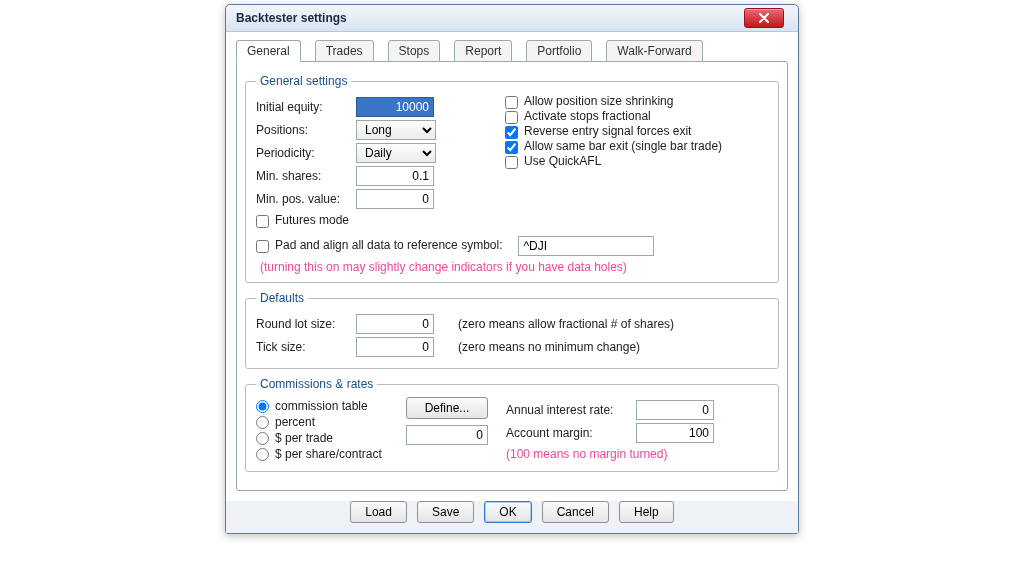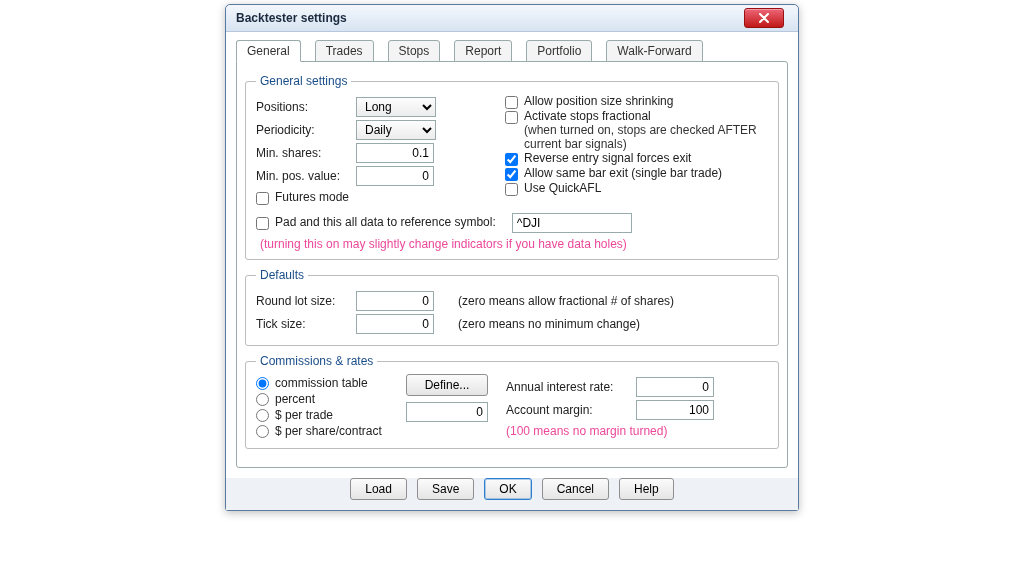--- a/index.html
+++ b/index.html
@@ -162,20 +162,24 @@
     </div>
 
     <div class="tabpage">
 
       <fieldset class="groupbox">
         <legend>General settings</legend>
 
         <div class="two-col">
           <div class="colA">
             <div class="row">
+              <span class="lbl">Initial equity:</span>
+              <input class="txt right sel" style="width: 78px;" value="10000">
+            </div>
+            <div class="row">
               <span class="lbl">Positions:</span>
               <select class="drop"><option>Long</option></select>
             </div>
             <div class="row">
               <span class="lbl">Periodicity:</span>
               <select class="drop"><option>Daily</option></select>
             </div>
             <div class="row">
               <span class="lbl">Min. shares:</span>
               <input class="txt right" style="width: 78px;" value="0.1">
@@ -192,42 +196,41 @@
 
           <div class="colB">
             <div class="chk">
               <input type="checkbox" style="">
               <span>Allow position size shrinking</span>
             </div>
             <div class="chk" style="align-items:flex-start">
               <input type="checkbox" style="">
               <span>
                 <span>Activate stops fractional</span><br>
-                <span class="sub">(when turned on, stops are checked AFTER current bar signals)</span>
               </span>
             </div>
             <div class="chk">
               <input type="checkbox" checked="" style="">
               <span>Reverse entry signal forces exit</span>
             </div>
             <div class="chk">
               <input type="checkbox" checked="" style="">
               <span>Allow same bar exit (single bar trade)</span>
             </div>
             <div class="chk">
               <input type="checkbox" style="">
               <span>Use QuickAFL</span>
             </div>
           </div>
         </div>
 
         <div class="chk" style="margin-top:6px; align-items:center">
           <input type="checkbox" style="">
-          <span>Pad and this all data to reference symbol:</span>
-          <input class="txt" style="width: 120px; margin-left: 10px;" value="^DJI">
+          <span>Pad and align all data to reference symbol:</span>
+          <input class="txt" style="width: 136px; margin-left: 10px;" value="^DJI">
         </div>
         <div class="hint" style="margin:4px 0 0 4px">(turning this on may slightly change indicators if you have data holes)</div>
       </fieldset>
 
       <fieldset class="groupbox">
         <legend>Defaults</legend>
         <div class="row">
           <span class="lbl" style="width:100px">Round lot size:</span>
           <input class="txt right" style="width: 78px;" value="0">
           <span style="margin-left:24px">(zero means allow fractional # of shares)</span>

